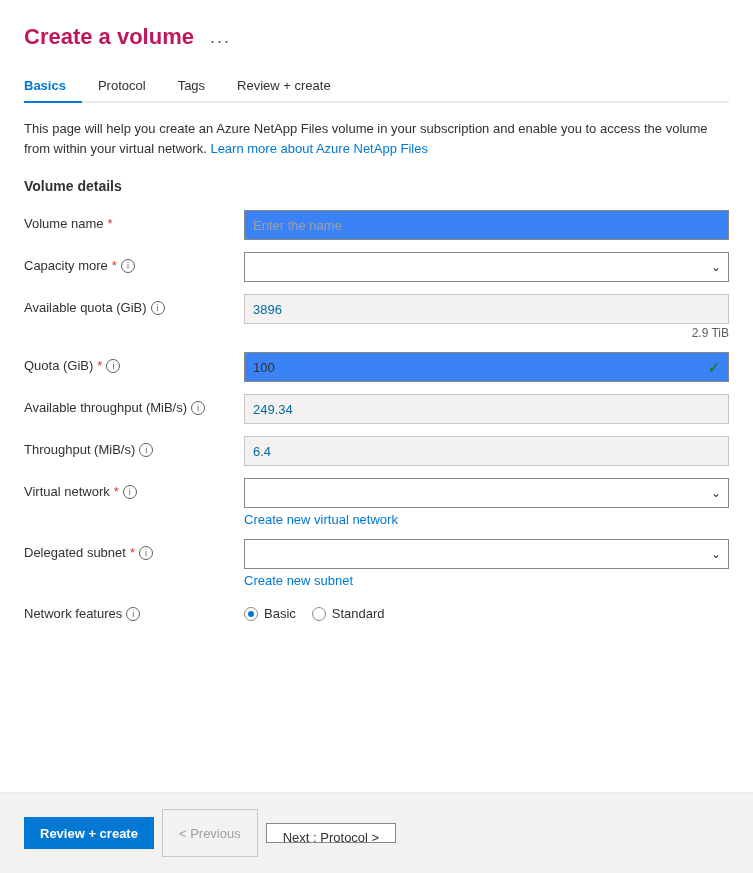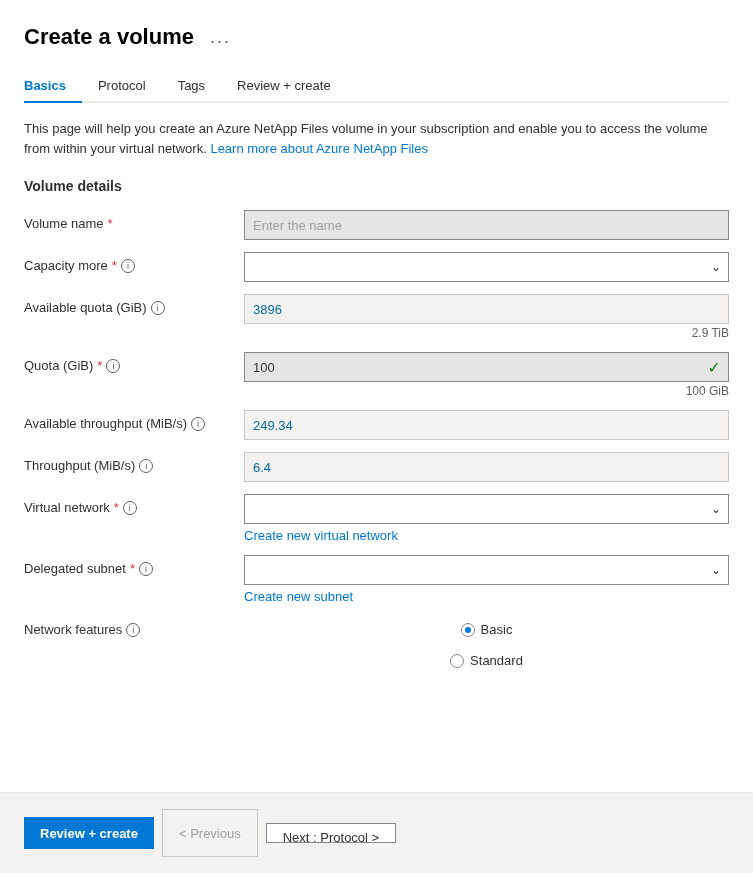--- a/index.html
+++ b/index.html
@@ -23,21 +23,21 @@
     .page-title-row {
       display: flex;
       align-items: center;
       gap: 10px;
       margin-bottom: 20px;
     }
 
     .page-title {
       font-size: 22px;
       font-weight: 600;
-      color: #000000;
+      color: #be185d;
     }
 
     .ellipsis-btn {
       background: none;
       border: none;
       cursor: pointer;
       color: #605e5c;
       font-size: 18px;
       letter-spacing: 2px;
       padding: 2px 6px;
@@ -133,21 +133,21 @@
       flex: 1;
     }
 
     .form-input {
       width: 100%;
       height: 30px;
       border: 1px solid #8a8886;
       padding: 0 8px;
       font-size: 13px;
       color: #323130;
-      background: #e5e5e5;
+      background: #3b82f6;
       outline: none;
     }
 
     .form-input::placeholder {
       color: #a19f9d;
     }
 
     .form-input.disabled {
       background: #f3f2f1;
       color: #0369a1;
@@ -210,21 +210,20 @@
       margin-top: 4px;
       display: inline-block;
     }
 
     
     .radio-group {
       display: flex;
       align-items: center;
       gap: 16px;
       padding-top: 6px;
-      flex-direction: column;
     }
 
     .radio-option {
       display: flex;
       align-items: center;
       gap: 6px;
       cursor: pointer;
     }
 
     .radio-input {
@@ -373,21 +372,20 @@
     <div class="form-label">
       <span>Quota (GiB)</span>
       <span class="required-star">*</span>
       <span class="info-icon">i</span>
     </div>
     <div class="form-control-wrapper">
       <div class="quota-input-wrapper">
         <input type="text" class="form-input" value="100" style="padding-right: 40px;">
         <span class="quota-checkmark">✓</span>
       </div>
-      <div class="sub-label">100 GiB</div>
     </div>
   </div>
 
   <div class="form-row">
     <div class="form-label">
       <span>Available throughput (MiB/s)</span>
       <span class="info-icon">i</span>
     </div>
     <div class="form-control-wrapper">
       <input type="text" class="form-input disabled" value="249.34" readonly="" style="">

